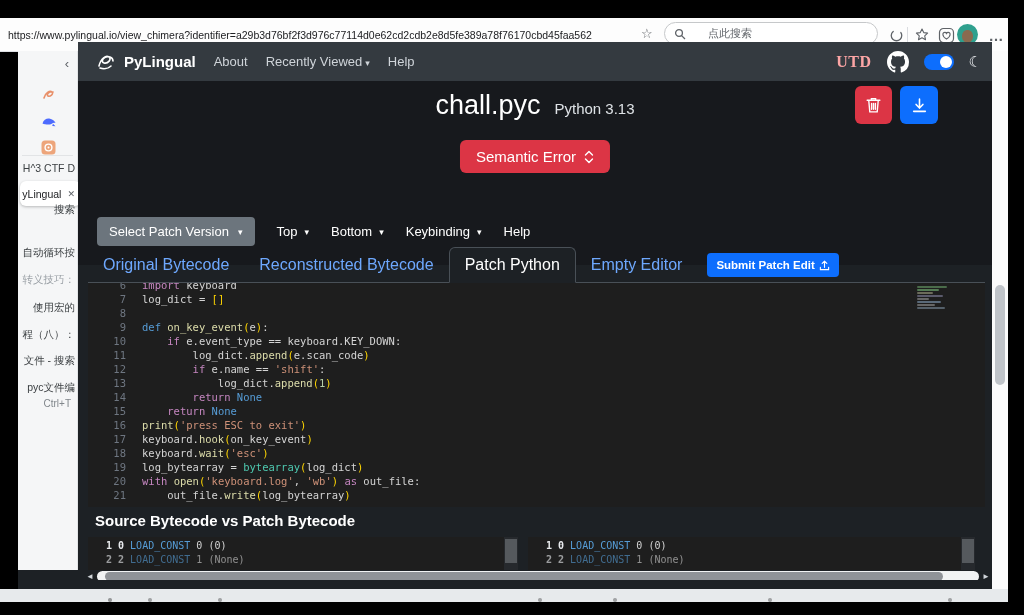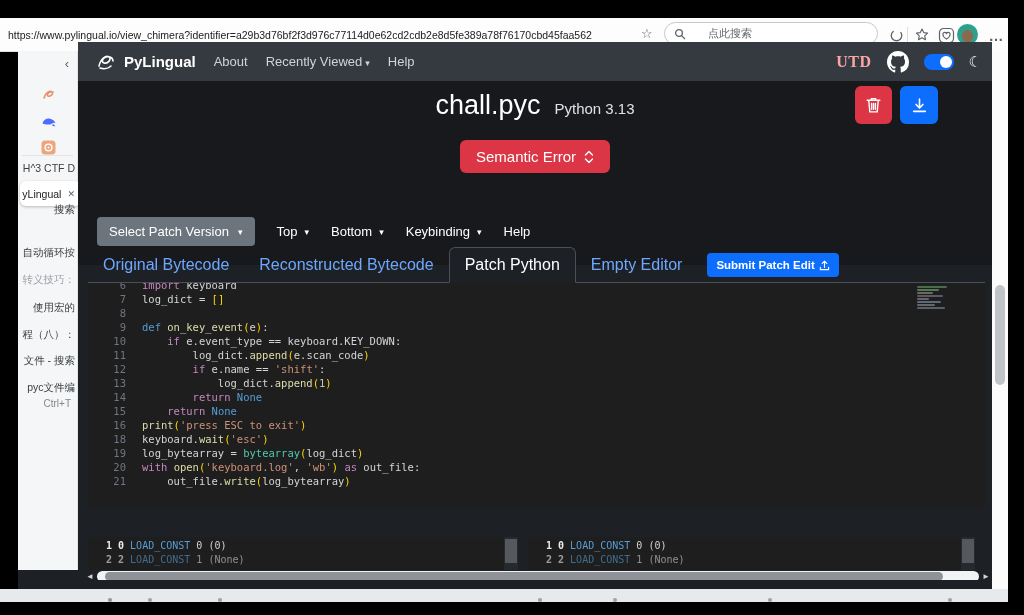--- a/index.html
+++ b/index.html
@@ -324,20 +324,24 @@
         </div>
         <div class="cl">
           <span class="ln">15</span>
           <span class="ct"><span class="tk-pl">    </span><span class="tk-kw">return</span><span class="tk-pl"> </span><span class="tk-kw2">None</span></span>
         </div>
         <div class="cl">
           <span class="ln">16</span>
           <span class="ct"><span class="tk-fn">print</span><span class="tk-br">(</span><span class="tk-str">'press ESC to exit'</span><span class="tk-br">)</span></span>
         </div>
         <div class="cl">
+          <span class="ln">17</span>
+          <span class="ct"><span class="tk-pl">keyboard.</span><span class="tk-fn">hook</span><span class="tk-br">(</span><span class="tk-pl">on_key_event</span><span class="tk-br">)</span></span>
+        </div>
+        <div class="cl">
           <span class="ln">18</span>
           <span class="ct"><span class="tk-pl">keyboard.</span><span class="tk-fn">wait</span><span class="tk-br">(</span><span class="tk-str">'esc'</span><span class="tk-br">)</span></span>
         </div>
         <div class="cl">
           <span class="ln">19</span>
           <span class="ct"><span class="tk-pl">log_bytearray </span><span class="tk-op">= </span><span class="tk-cls">bytearray</span><span class="tk-br">(</span><span class="tk-pl">log_dict</span><span class="tk-br">)</span></span>
         </div>
         <div class="cl">
           <span class="ln">20</span>
           <span class="ct"><span class="tk-kw">with</span><span class="tk-pl"> </span><span class="tk-fn">open</span><span class="tk-br">(</span><span class="tk-str">'keyboard.log'</span><span class="tk-pl">, </span><span class="tk-str">'wb'</span><span class="tk-br">)</span><span class="tk-pl"> </span><span class="tk-kw">as</span><span class="tk-pl"> out_file:</span></span>
@@ -352,20 +356,21 @@
       <span style="width:22px;background:#547a54;"></span>
       <span style="width:16px;background:#6b6b5a;"></span>
       <span style="width:26px;background:#5a5a6b;"></span>
       <span style="width:12px;background:#666;"></span>
       <span style="width:24px;background:#5a6a7a;"></span>
       <span style="width:18px;background:#666;"></span>
       <span style="width:28px;background:#55606a;"></span>
     </div>
   </div>
 
+  <div class="compare-title">Source Bytecode vs Patch Bytecode</div>
 
   <div class="panel panel-left">
     <div>
         <div class="cl">
           <span class="ct"><span class="tk-bidx">1 0 </span><span class="tk-bop">LOAD_CONST</span><span class="tk-pl"> 0 </span><span class="tk-pl">(0)</span></span>
         </div>
         <div class="cl dim">
           <span class="ct"><span class="tk-bidx">2 2 </span><span class="tk-bop">LOAD_CONST</span><span class="tk-pl"> 1 </span><span class="tk-pl">(None)</span></span>
         </div>
       </div>

